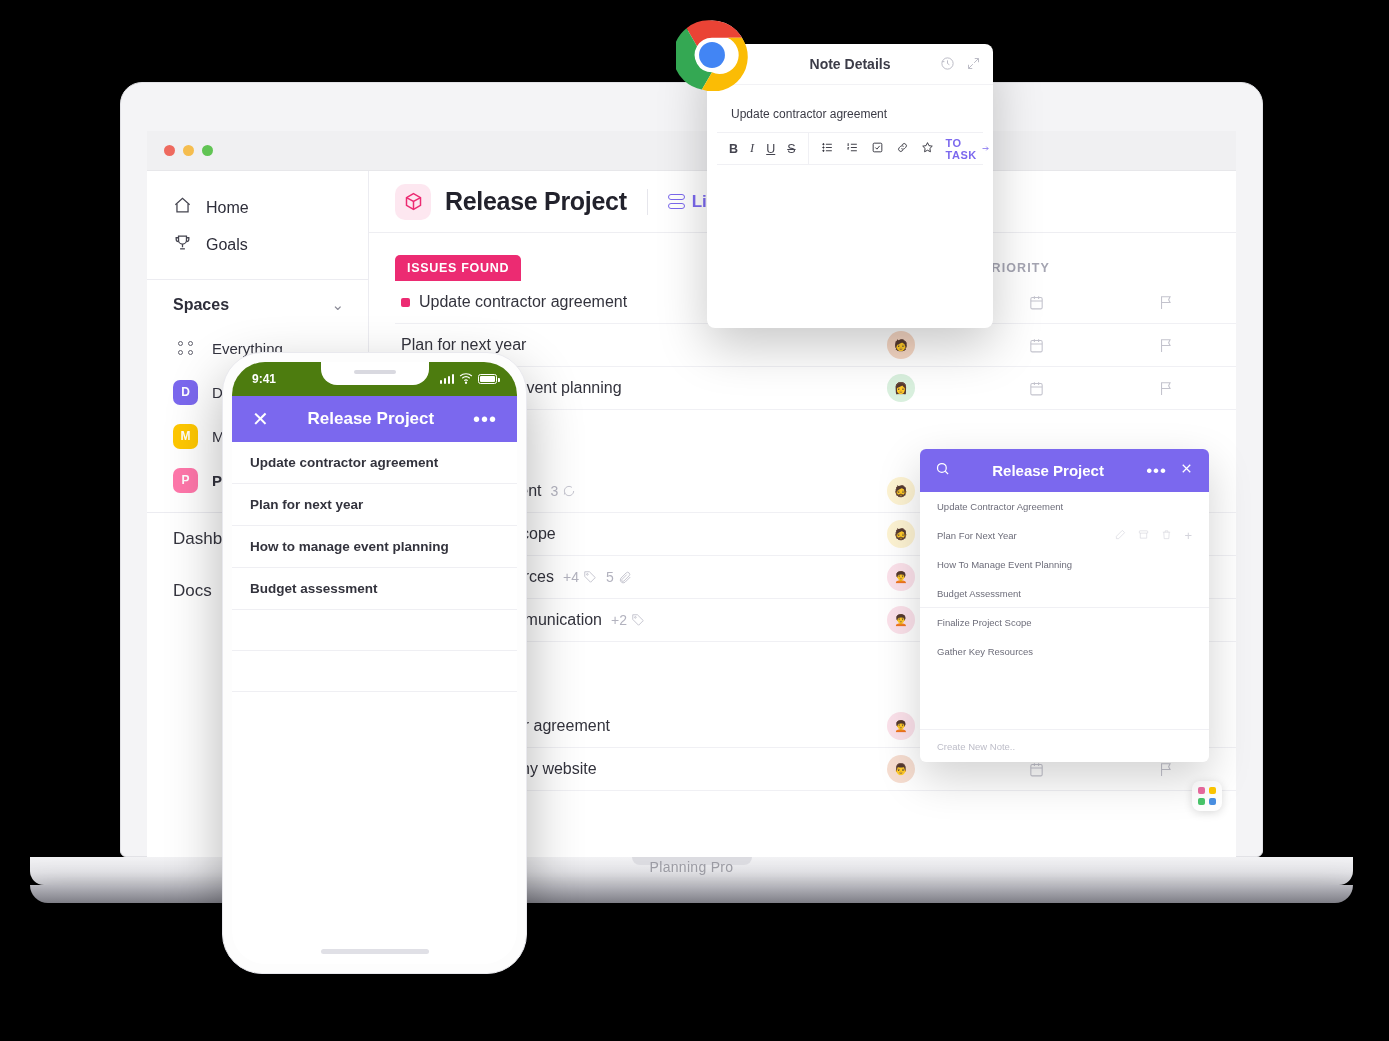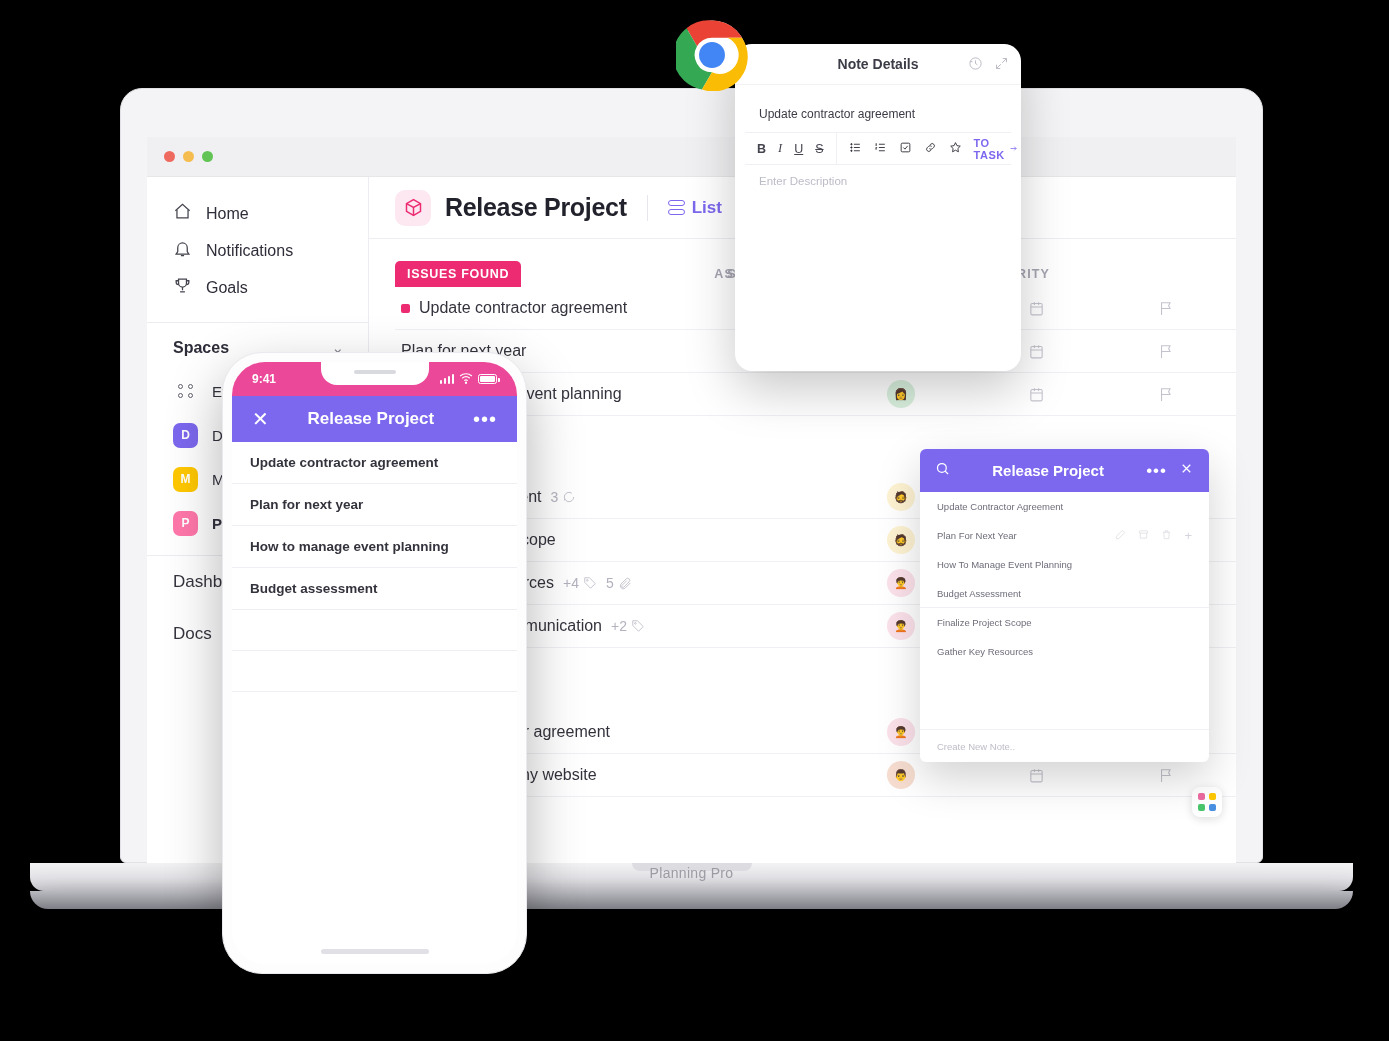--- a/index.html
+++ b/index.html
@@ -6,21 +6,21 @@
   body {
     width: 1389px; height: 1041px;
     background: #000000;
     font-family: "Liberation Sans", sans-serif;
     overflow: hidden;
     position: relative;
   }
   .stage { position: absolute; inset: 0; }
 
   
-  .laptop { position: absolute; left: 120px; top: 88px; width: 1143px; height: 775px; }
+  .laptop { position: absolute; left: 120px; top: 82px; width: 1143px; height: 775px; }
   .laptop-body {
     position: absolute; inset: 0;
     background: #f4f4f6;
     border-radius: 22px 22px 6px 6px;
     box-shadow: 0 24px 60px rgba(0,0,0,.35);
     border: 1px solid #e2e2e6;
   }
   .laptop-screen {
     position: absolute; left: 27px; top: 49px; right: 27px; bottom: 0;
     background: #ffffff;
@@ -152,22 +152,22 @@
 
   .apps-fab {
     position: absolute; right: 14px; bottom: 46px; width: 30px; height: 30px;
     background: #fff; border-radius: 8px; box-shadow: 0 2px 10px rgba(0,0,0,.14);
     display: grid; grid-template-columns: 1fr 1fr; gap: 3px; padding: 6px;
   }
   .apps-fab i { width: 7px; height: 7px; border-radius: 2px; display: block; }
 
   
   .note-popup {
-    position: absolute; left: 735px; top: 44px; width: 286px; height: 327px;
-    background: #fff; border-radius: 17px;
+    position: absolute; left: 707px; top: 44px; width: 286px; height: 284px;
+    background: #fff; border-radius: 8px;
     box-shadow: 0 18px 50px rgba(0,0,0,.22);
     z-index: 40; overflow: hidden;
   }
   .np-head {
     height: 41px; display: flex; align-items: center; justify-content: center;
     position: relative; border-bottom: 1px solid #f2f2f5;
   }
   .np-title { font-size: 14px; font-weight: bold; color: #3c3c48; }
   .np-actions { position: absolute; right: 12px; top: 12px; display: flex; gap: 11px; }
   .np-actions svg { width: 15px; height: 15px; stroke: #b7b7c2; fill: none; stroke-width: 1.5; }
@@ -196,21 +196,21 @@
     position: absolute; left: 222px; top: 352px; width: 305px; height: 622px;
     background: #fdfdfd; border-radius: 40px;
     box-shadow: 0 22px 55px rgba(0,0,0,.3);
     border: 1px solid #e9e9ee; padding: 9px; z-index: 50;
   }
   .phone-screen {
     position: absolute; left: 9px; top: 9px; right: 9px; bottom: 9px;
     border-radius: 33px; overflow: hidden; background: #fff;
   }
   .ph-status {
-    height: 34px; background: #ec4899; color: #fff;
+    height: 34px; background: #4d7c0f; color: #fff;
     display: flex; align-items: center; justify-content: space-between;
     padding: 0 20px; font-size: 12px; font-weight: bold; position: relative;
   }
   .ph-notch {
     position: absolute; left: 50%; transform: translateX(-50%); top: 0;
     width: 108px; height: 23px; background: #fff; border-radius: 0 0 16px 16px;
   }
   .ph-notch::after {
     content: ""; position: absolute; left: 50%; transform: translateX(-50%); top: 8px;
     width: 42px; height: 4px; border-radius: 3px; background: #d9d9e0;
@@ -302,29 +302,20 @@
           <div class="nav-item">
             <span>
               <svg viewBox="0 0 24 24">
                   <path d="M3 11l9-8 9 8"></path>
                   <path d="M5 10v10h14V10"></path>
                 </svg>
             </span>
             <span>Home</span>
           </div>
 
-          <div class="nav-item">
-            <span>
-              <svg viewBox="0 0 24 24">
-                  <path d="M18 16V11a6 6 0 10-12 0v5l-2 3h16z"></path>
-                  <path d="M10 21h4"></path>
-                </svg>
-            </span>
-            <span>Notifications</span>
-          </div>
 
           <div class="nav-item">
             <span>
               <svg viewBox="0 0 24 24">
                   <path d="M7 4h10v5a5 5 0 01-10 0V4z"></path>
                   <path d="M7 6H4v2a3 3 0 003 3"></path>
                   <path d="M17 6h3v2a3 3 0 01-3 3"></path>
                   <path d="M12 14v4"></path>
                   <path d="M9 20h6"></path>
                 </svg>
@@ -690,21 +681,20 @@
               </svg>
           </span>
         </span>
         <span class="totask">
           <span>TO TASK</span>
           <svg viewBox="0 0 24 24" width="13" height="13" fill="none" stroke="#7b68ee" stroke-width="2">
               <path d="M4 12h15M14 7l5 5-5 5"></path>
             </svg>
         </span>
       </div>
-      <div class="np-desc">Enter Description</div>
     </div>
   </div>
 
   <div class="chrome">
     <svg viewBox="0 0 100 100" width="72" height="72">
       <circle cx="50" cy="50" r="48" fill="#fff"></circle>
       <path d="M50 2a48 48 0 0141.6 24H50a24 24 0 00-20.8 12L14.6 12.8A47.9 47.9 0 0150 2z" fill="#ea4335"></path>
       <path d="M14.6 12.8L29.2 38A24 24 0 0050 74l-14 24A48 48 0 0114.6 12.8z" fill="#34a853"></path>
       <path d="M91.6 26A48 48 0 0136 98l14-24a24 24 0 0021.5-48h20.1z" fill="#fbbc05"></path>
       <circle cx="50" cy="50" r="23" fill="#fff"></circle>

